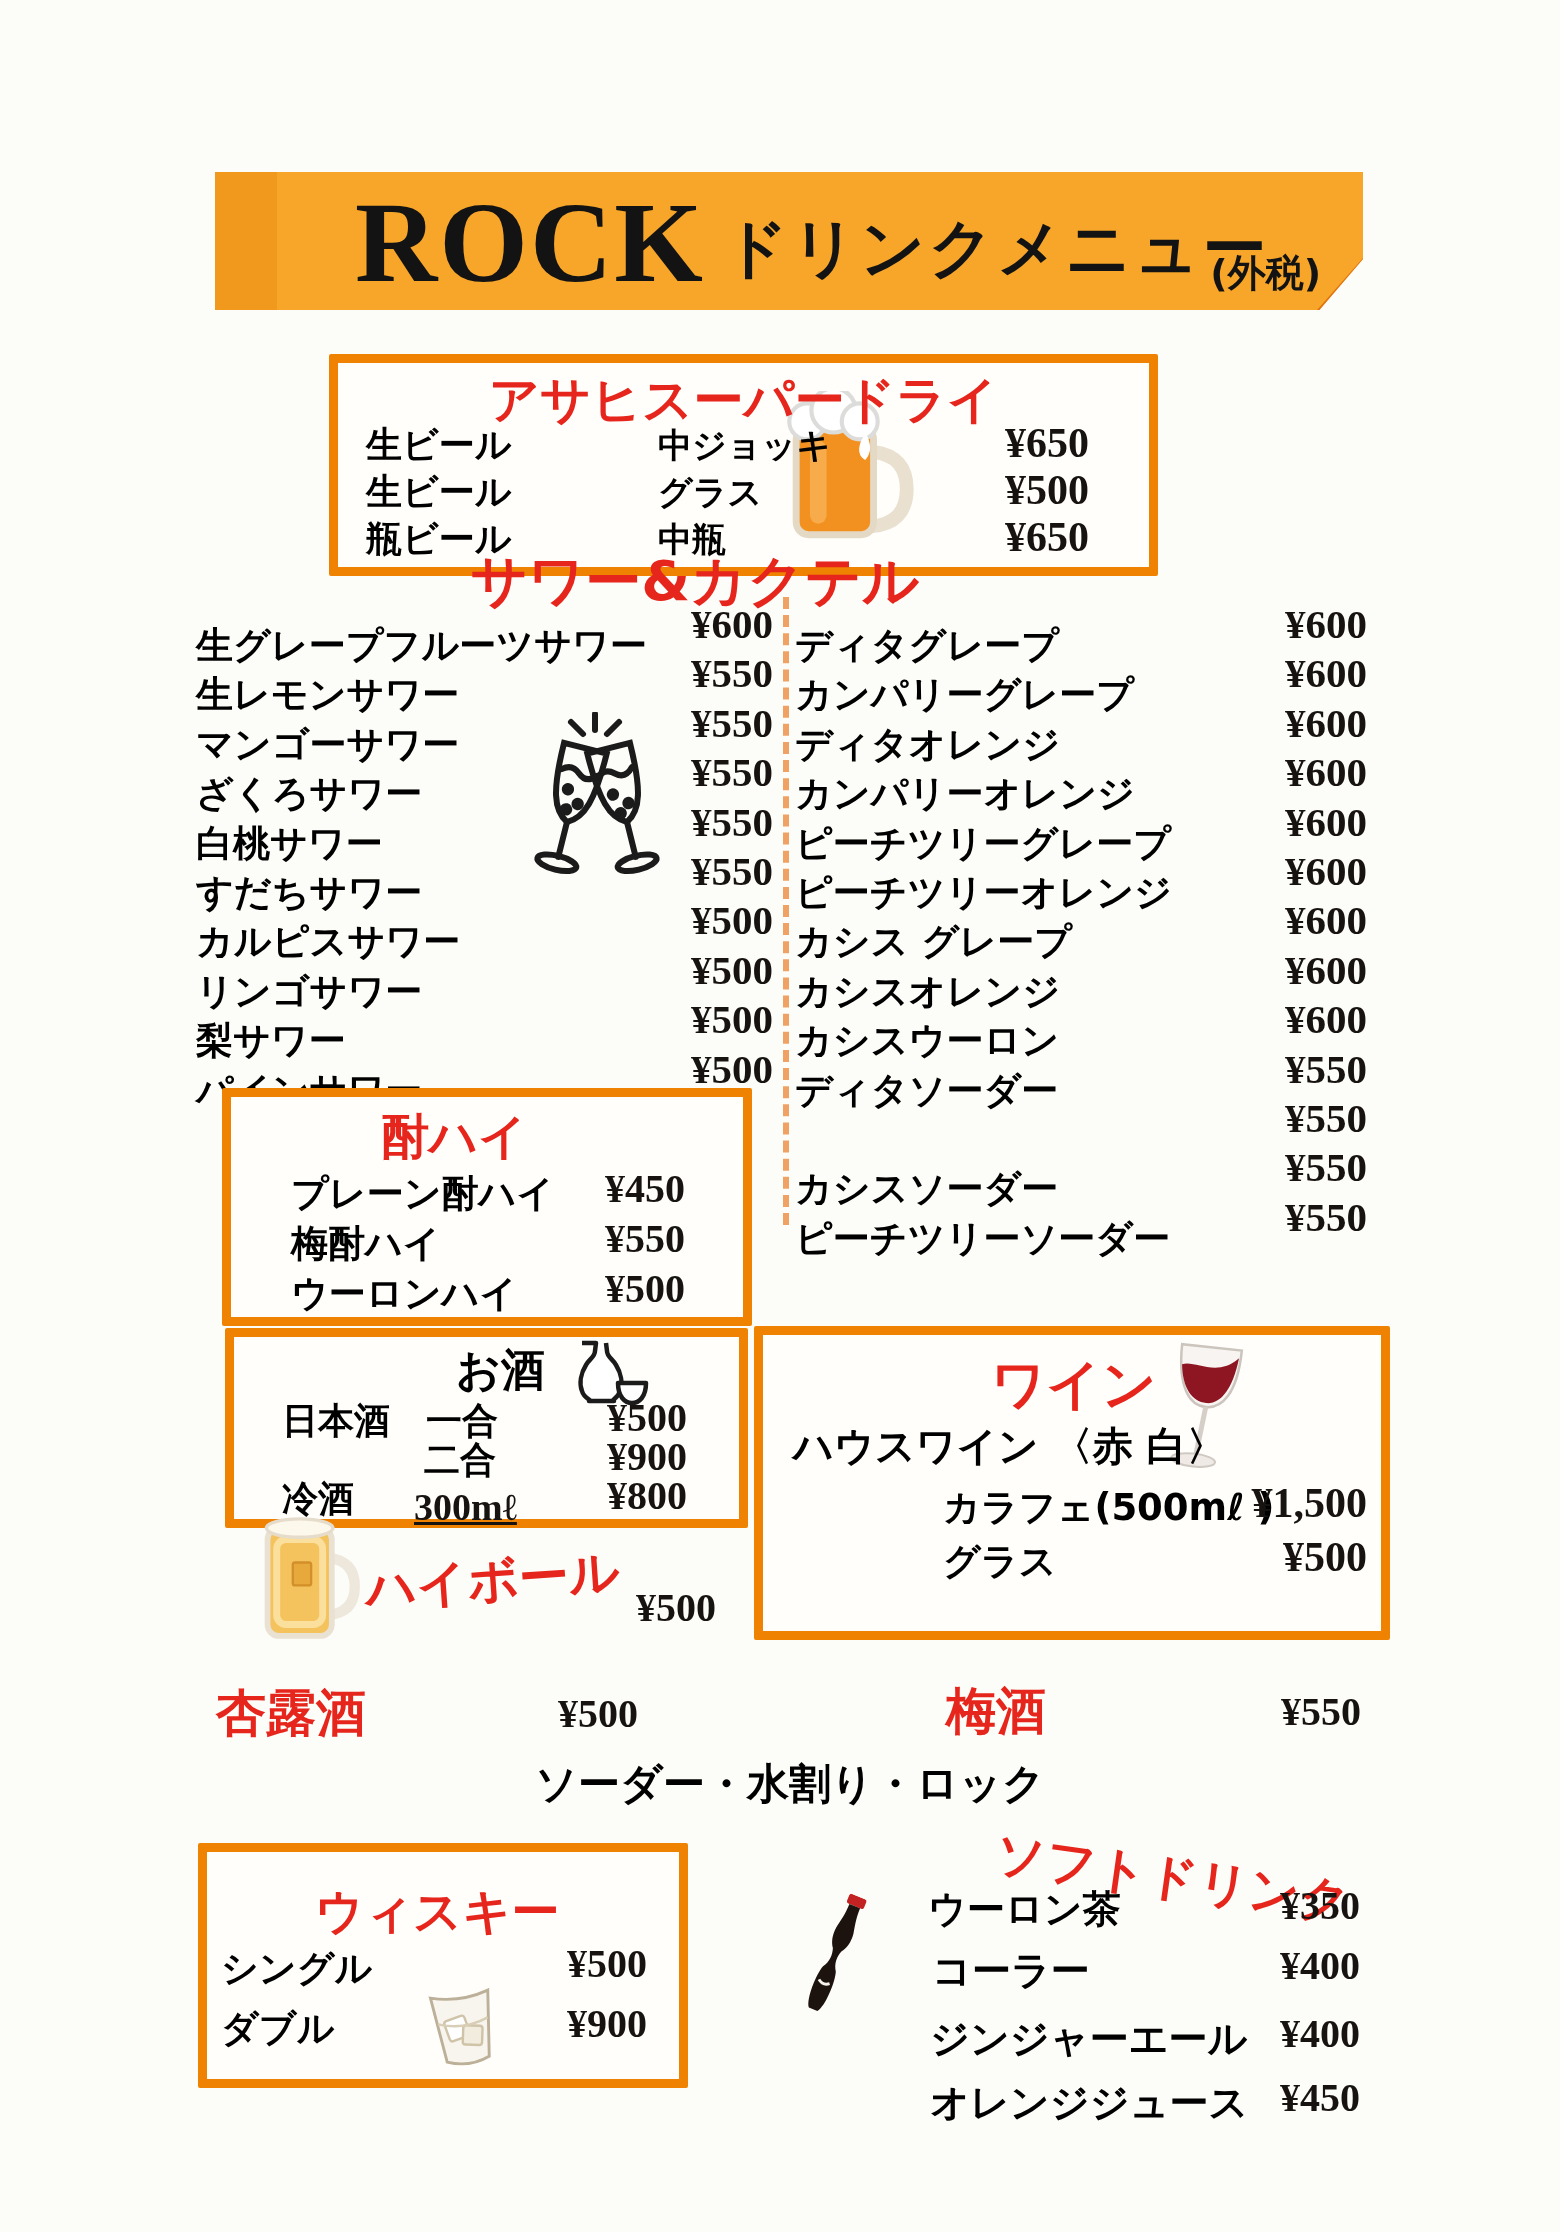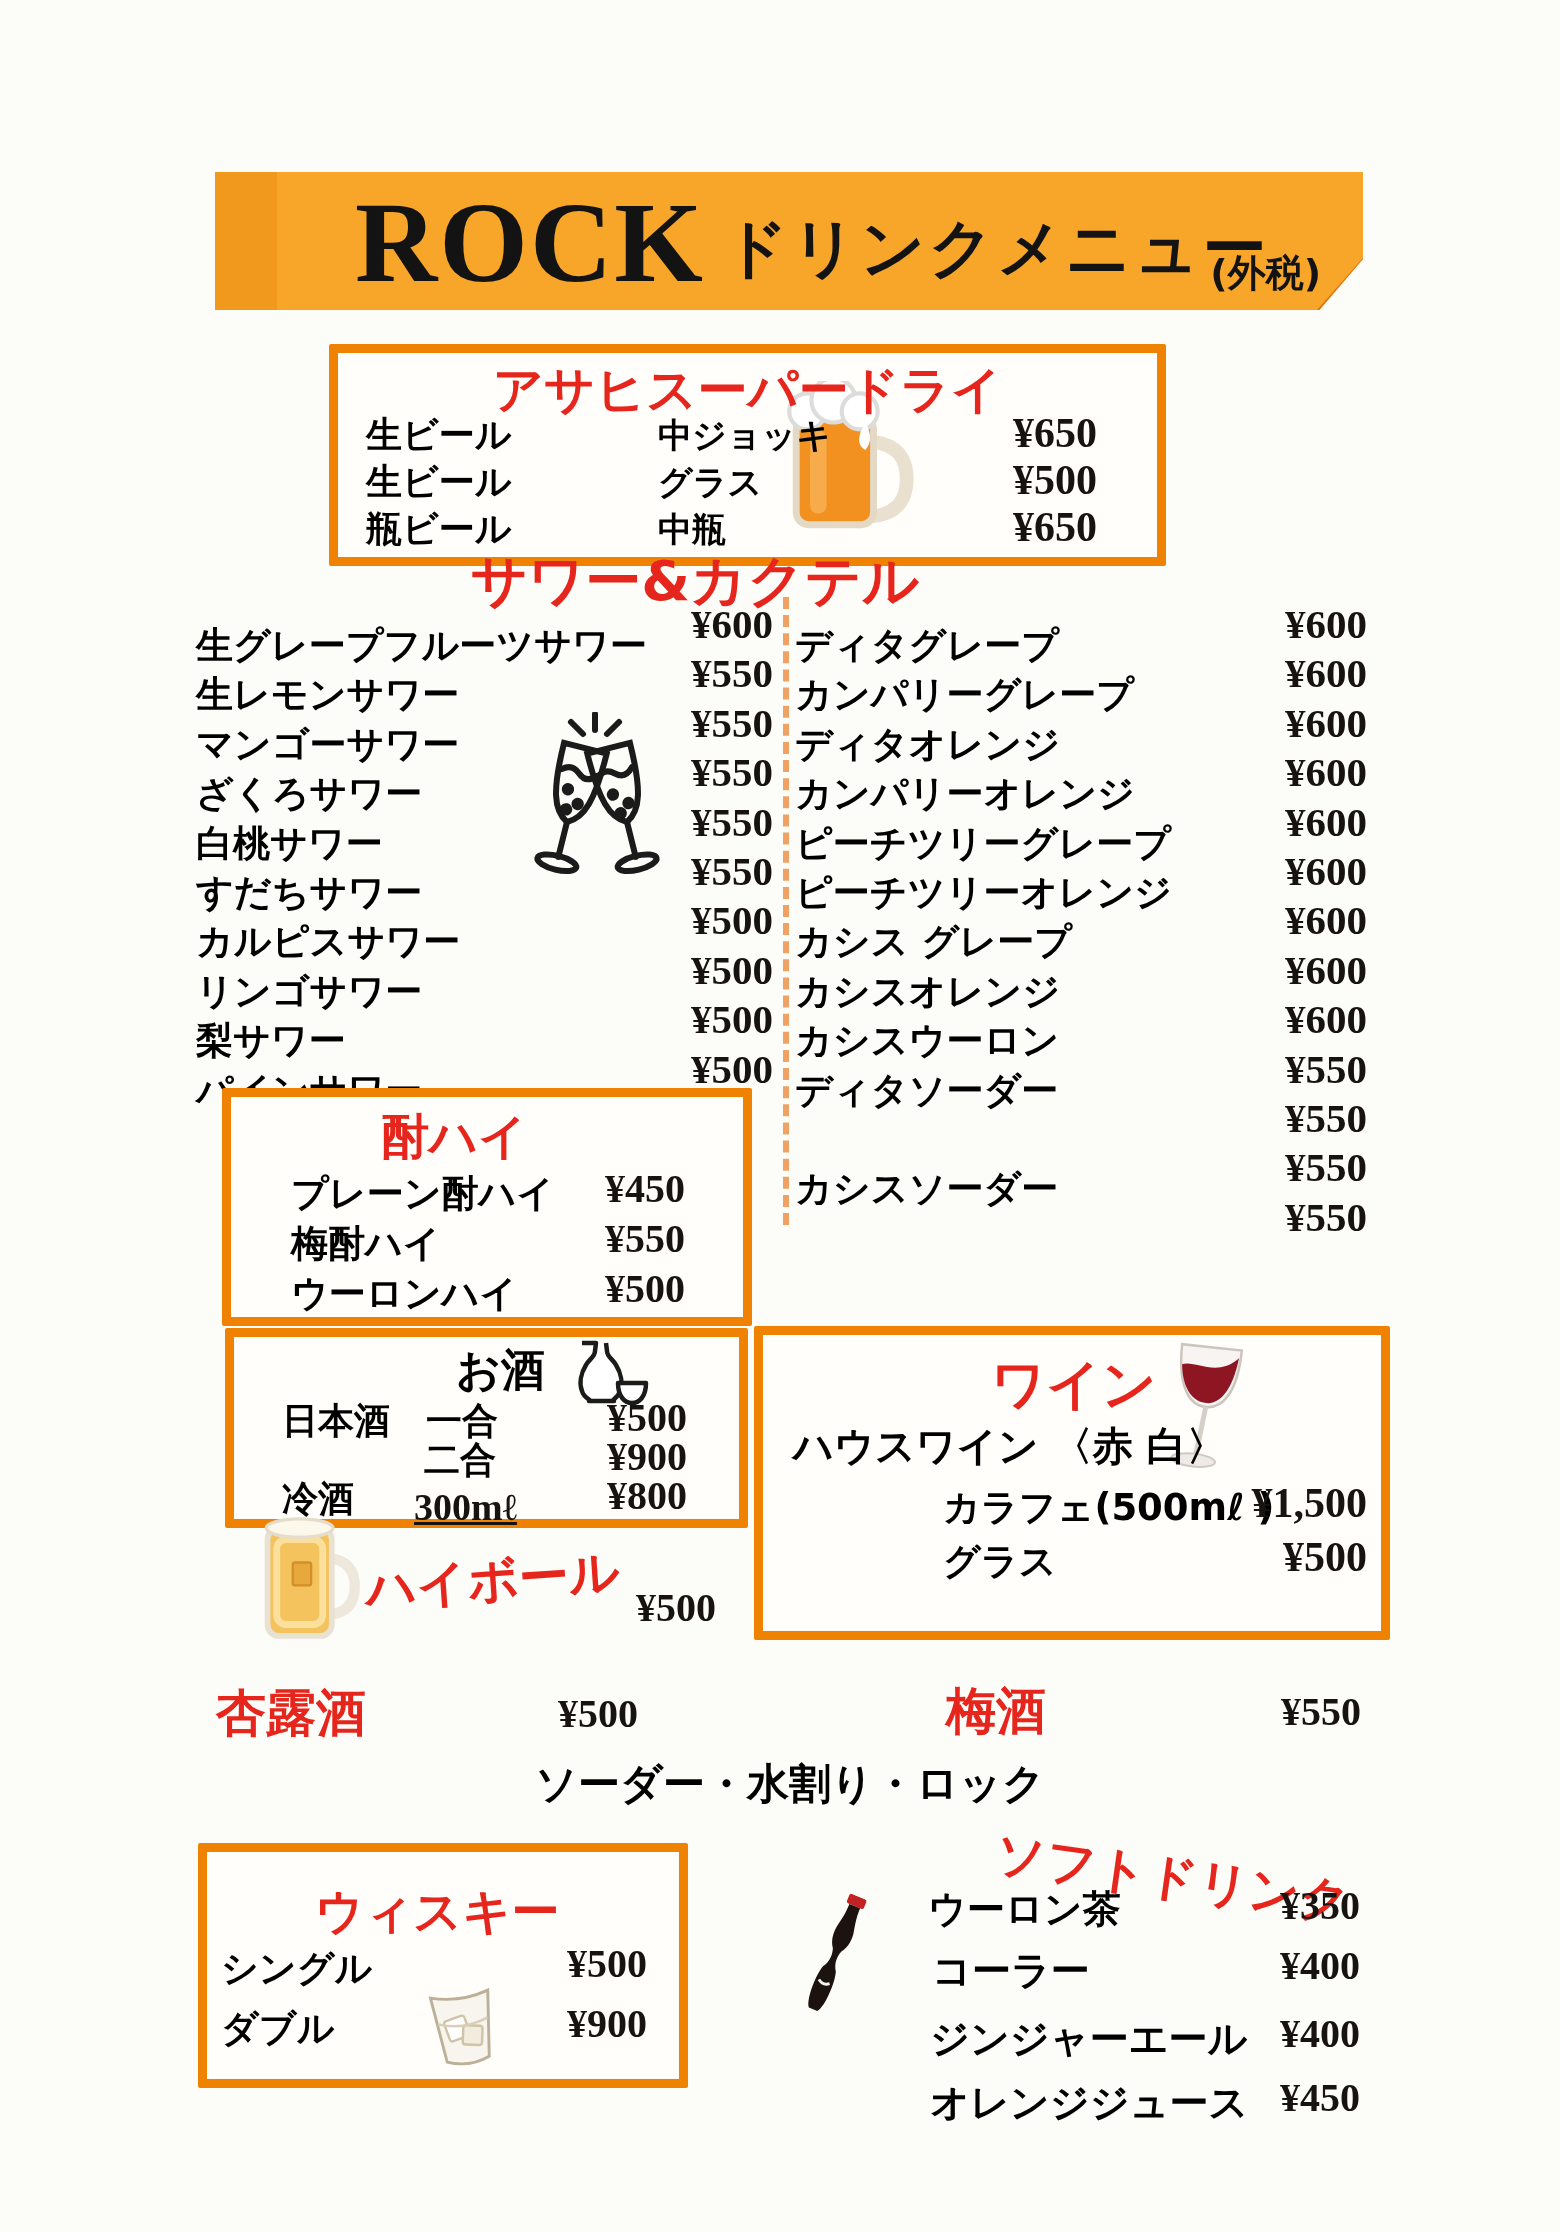--- a/index.html
+++ b/index.html
@@ -66,21 +66,21 @@
 <div class="page">
 
   <div class="banner">
     <div class="banner-strip"></div>
     <div class="banner-fold"></div>
     <div class="rock">ROCK</div>
     <div class="banner-ja jp">ドリンクメニュー</div>
     <div class="banner-tax jp">(外税)</div>
   </div>
 
-  <div class="obox" style="left:329px;top:344px;width:811px;height:204px;padding-left:8px;">
+  <div class="obox" style="left:329px;top:354px;width:811px;height:204px;">
     <div class="beer-title jp red">アサヒスーパードライ</div>
     <div class="abs" style="left:440px;top:28px;z-index:1;">
       <svg width="140" height="152" viewBox="0 0 95 110">
         <path d="M66,44 q24,3 24,27 q0,25 -26,27" fill="none" stroke="#e9e0d0" stroke-width="10"></path>
         <rect x="10" y="26" width="56" height="78" rx="9" fill="#f29120" stroke="#e4d9c5" stroke-width="5"></rect>
         <rect x="20" y="36" width="12" height="60" rx="6" fill="#f7ab4a"></rect>
         <circle cx="18" cy="22" r="13" fill="#ffffff" stroke="#dcdcda" stroke-width="3"></circle>
         <circle cx="37" cy="14" r="16" fill="#ffffff" stroke="#dcdcda" stroke-width="3"></circle>
         <circle cx="56" cy="22" r="13" fill="#ffffff" stroke="#dcdcda" stroke-width="3"></circle>
         <path d="M60,30 q7,12 0,20 q-7,-4 -3,-14 Z" fill="#ffffff"></path>
@@ -220,20 +220,21 @@
         <span class="mprice price">¥550</span>
       </div>
     <div class="mrow">
         <span class="mprice price">¥550</span>
       </div>
     <div class="mrow">
         <span class="mname jp">カシスソーダー</span>
         <span class="mprice price">¥550</span>
       </div>
     <div class="mrow">
+        <span class="mname jp">ピーチツリーソーダー</span>
         <span class="mprice price">¥550</span>
       </div>
   </div>
 
   <div class="obox" style="left:222px;top:1088px;width:512px;height:220px;">
     <div class="box-title jp red" style="left:150px;top:8px;">酎ハイ</div>
     <div class="srow-name jp" style="left:60px;top:72px;">プレーン酎ハイ</div>
     <div class="srow-price price" style="right:58px;top:68px;">¥450</div>
     <div class="srow-name jp" style="left:60px;top:122px;">梅酎ハイ</div>
     <div class="srow-price price" style="right:58px;top:118px;">¥550</div>

